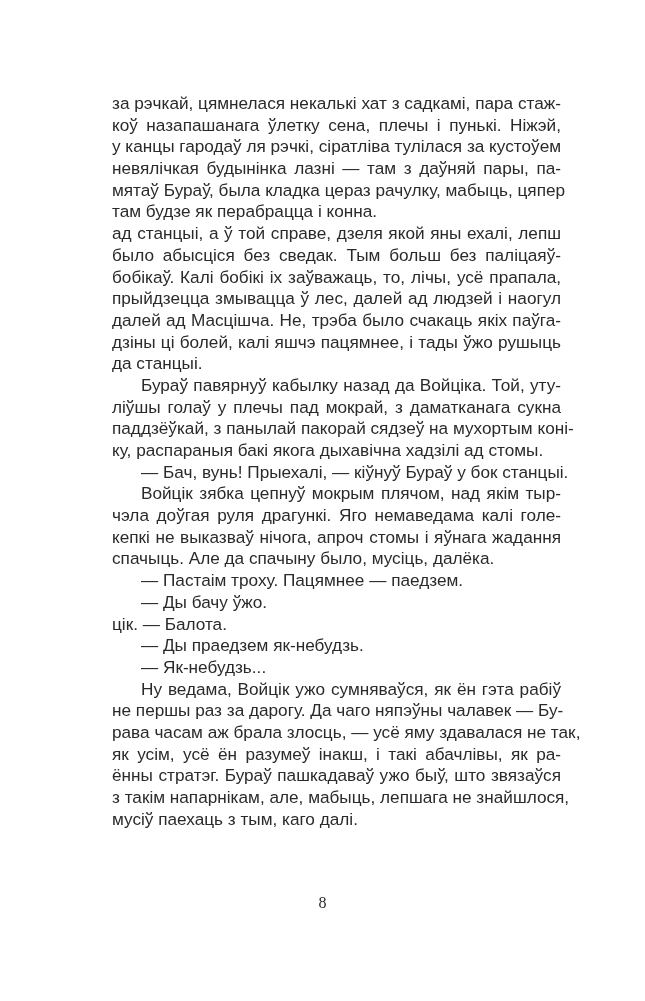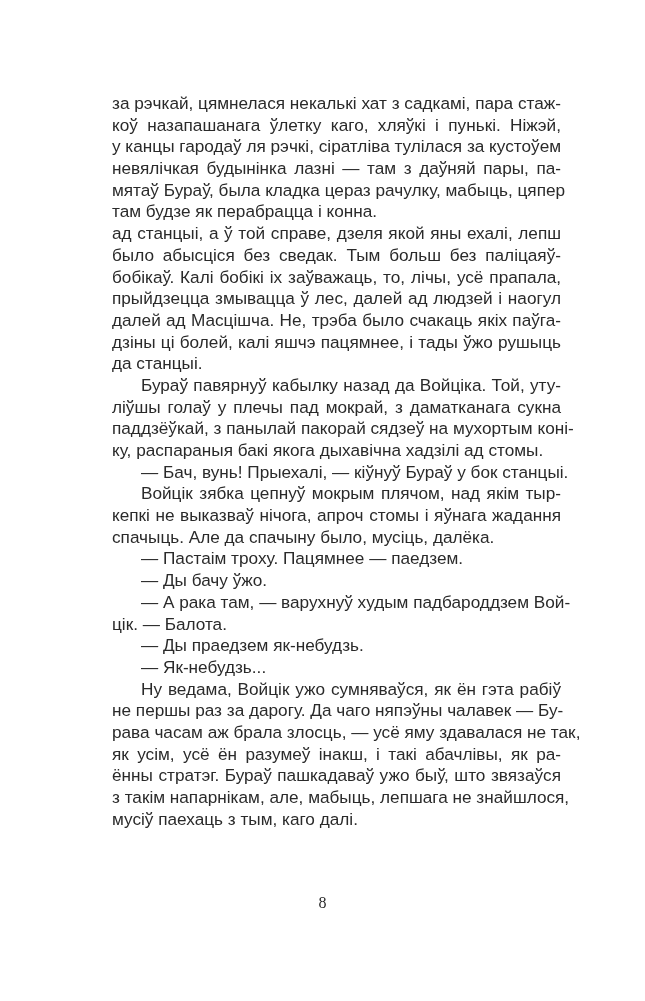--- a/index.html
+++ b/index.html
@@ -19,43 +19,43 @@
   .page-number {
     position: absolute; left: 0; width: 645px; top: 894px; text-align: center;
     font-family: "Liberation Serif", "DejaVu Serif", serif; font-size: 16px; color: #2a2a2a;
   }
 </style>
 </head>
 <body>
 
 <div class="page" id="page-body">
     <span class="line">за рэчкай, цямнелася некалькі хат з садкамі, пара стаж-</span>
-    <span class="line">коў назапашанага ўлетку каго, хляўкі і пунькі. Ніжэй,</span>
+    <span class="line">коў назапашанага ўлетку сена, плечы і пунькі. Ніжэй,</span>
     <span class="line">у канцы гародаў ля рэчкі, сіратліва тулілася за кустоўем</span>
     <span class="line">невялічкая будынінка лазні — там з даўняй пары, па-</span>
     <span class="line">мятаў Бураў, была кладка цераз рачулку, мабыць, цяпер</span>
     <span class="line last">там будзе як перабрацца і конна.</span>
     <span class="line">ад станцыі, а ў той справе, дзеля якой яны ехалі, лепш</span>
     <span class="line">было абысціся без сведак. Тым больш без паліцаяў-</span>
     <span class="line">бобікаў. Калі бобікі іх заўважаць, то, лічы, усё прапала,</span>
     <span class="line">прыйдзецца змывацца ў лес, далей ад людзей і наогул</span>
     <span class="line">далей ад Масцішча. Не, трэба было счакаць якіх паўга-</span>
     <span class="line">дзіны ці болей, калі яшчэ пацямнее, і тады ўжо рушыць</span>
     <span class="line last">да станцыі.</span>
     <span class="line indent">Бураў павярнуў кабылку назад да Войціка. Той, уту-</span>
     <span class="line">ліўшы голаў у плечы пад мокрай, з даматканага сукна</span>
     <span class="line">паддзёўкай, з панылай пакорай сядзеў на мухортым коні-</span>
     <span class="line last">ку, распараныя бакі якога дыхавічна хадзілі ад стомы.</span>
     <span class="line indent">— Бач, вунь! Прыехалі, — кіўнуў Бураў у бок станцыі.</span>
     <span class="line indent">Войцік зябка цепнуў мокрым плячом, над якім тыр-</span>
+    <span class="line">чэла доўгая руля драгункі. Яго немаведама калі голе-</span>
     <span class="line">кепкі не выказваў нічога, апроч стомы і яўнага жадання</span>
     <span class="line last">спачыць. Але да спачыну было, мусіць, далёка.</span>
     <span class="line indent last">— Пастаім троху. Пацямнее — паедзем.</span>
     <span class="line indent last">— Ды бачу ўжо.</span>
-    <span class="line indent">— А рака там, — варухнуў худым падбароддзем Вой-</span>
     <span class="line last">цік. — Балота.</span>
     <span class="line indent last">— Ды праедзем як-небудзь.</span>
     <span class="line indent last">— Як-небудзь...</span>
     <span class="line indent">Ну ведама, Войцік ужо сумняваўся, як ён гэта рабіў</span>
     <span class="line">не першы раз за дарогу. Да чаго няпэўны чалавек — Бу-</span>
     <span class="line">рава часам аж брала злосць, — усё яму здавалася не так,</span>
     <span class="line">як усім, усё ён разумеў інакш, і такі абачлівы, як ра-</span>
     <span class="line">ённы стратэг. Бураў пашкадаваў ужо быў, што звязаўся</span>
     <span class="line">з такім напарнікам, але, мабыць, лепшага не знайшлося,</span>
     <span class="line last">мусіў паехаць з тым, каго далі.</span>

